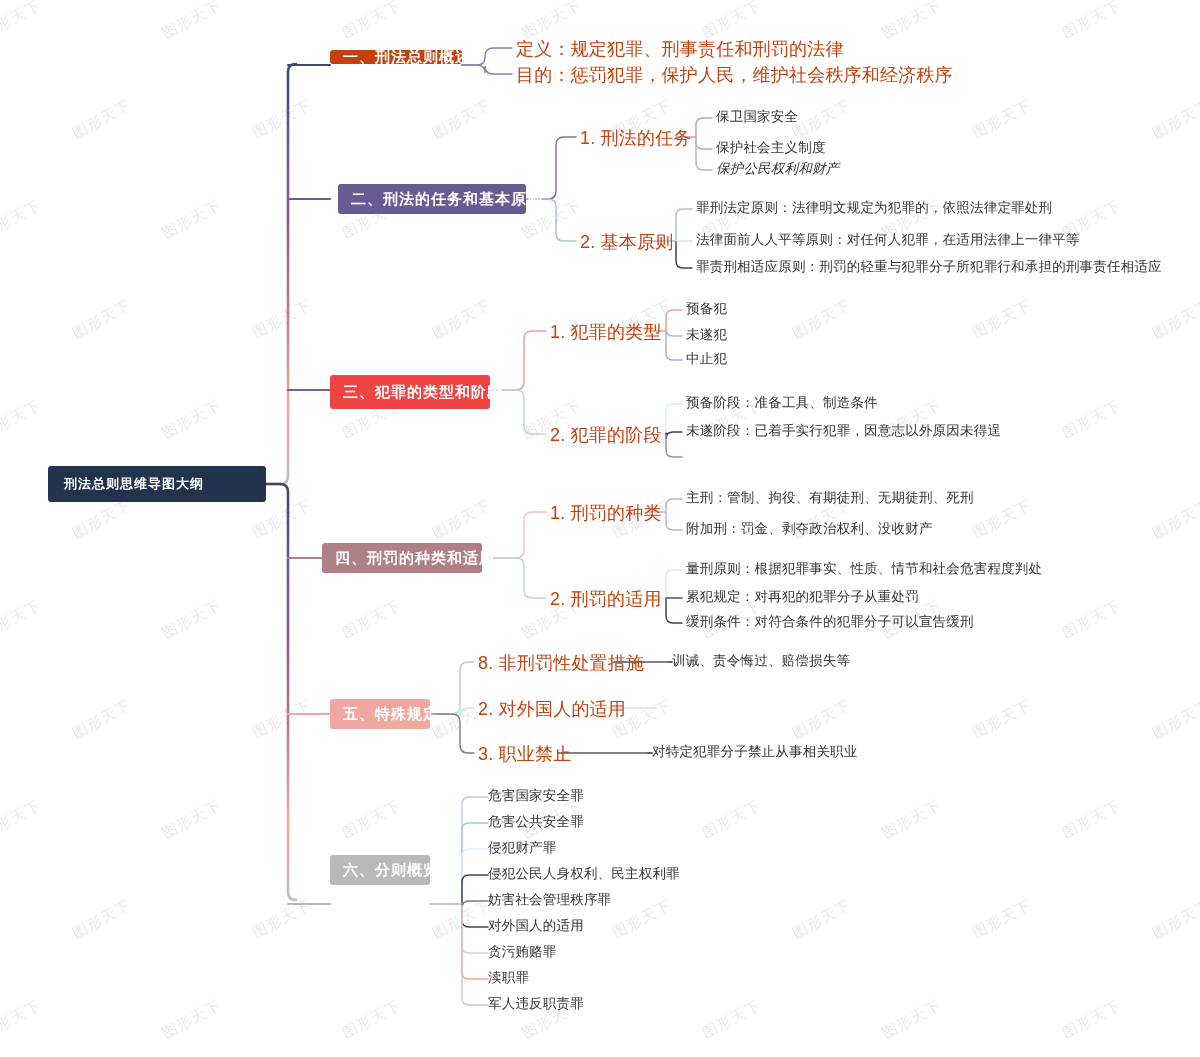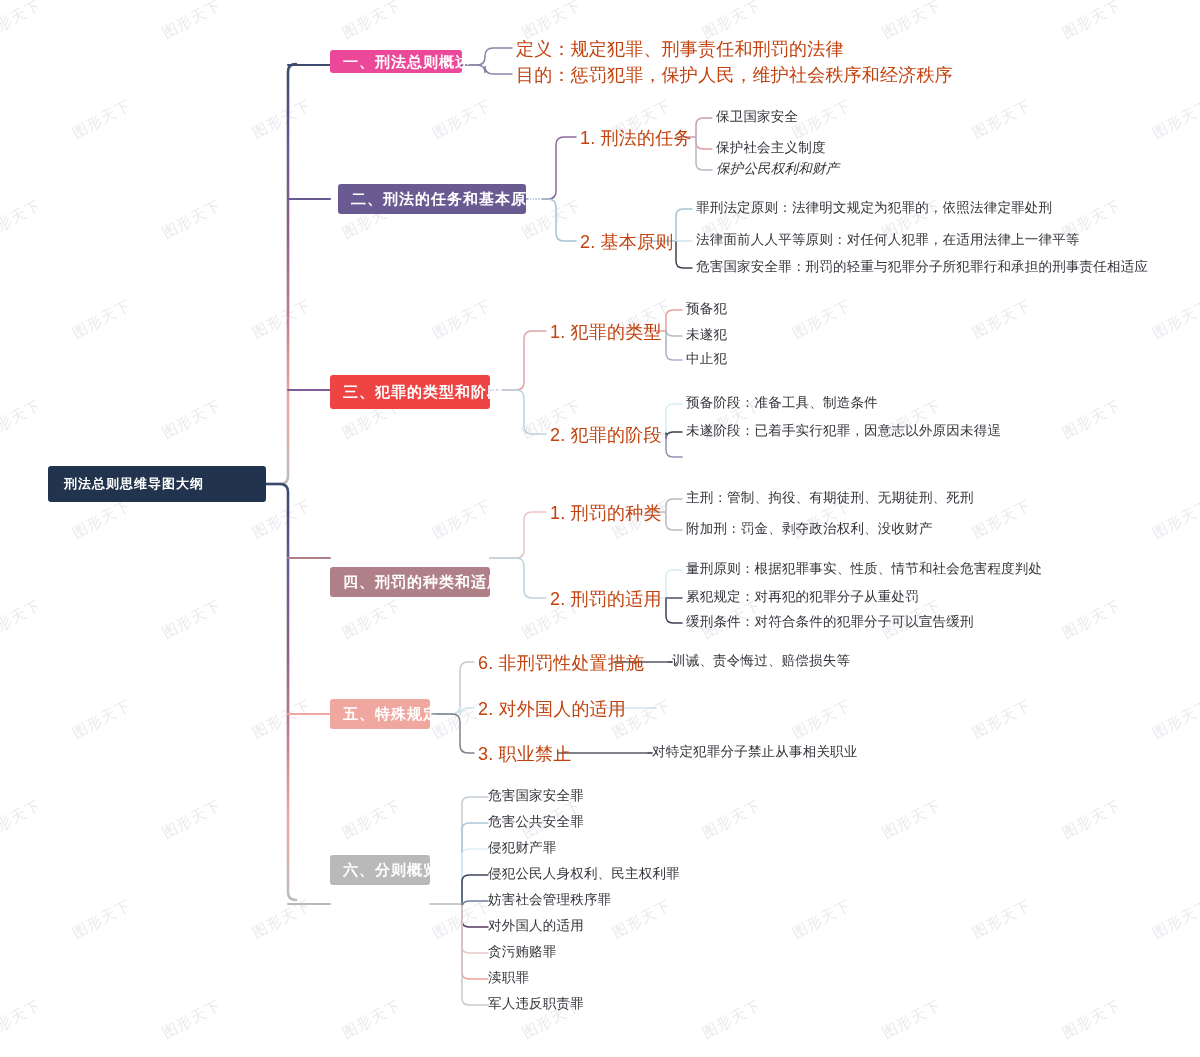--- a/index.html
+++ b/index.html
@@ -244,50 +244,50 @@
       <path d="M 462 902 V 882 Q 462 875 469 875 H 488" stroke="#3e4460" stroke-width="1.5" fill="none" stroke-linecap="round"></path>
       <path d="M 462 902 V 908 Q 462 901 469 901 H 488" stroke="#6d7d9c" stroke-width="1.5" fill="none" stroke-linecap="round"></path>
       <path d="M 462 906 V 920 Q 462 927 469 927 H 488" stroke="#55395c" stroke-width="1.5" fill="none" stroke-linecap="round"></path>
       <path d="M 462 906 V 946 Q 462 953 469 953 H 488" stroke="#e5c9c7" stroke-width="1.5" fill="none" stroke-linecap="round"></path>
       <path d="M 462 906 V 972 Q 462 979 469 979 H 488" stroke="#f0a39a" stroke-width="1.5" fill="none" stroke-linecap="round"></path>
       <path d="M 462 906 V 998 Q 462 1005 469 1005 H 488" stroke="#c9c9c9" stroke-width="1.5" fill="none" stroke-linecap="round"></path>
     </svg>
 
   <div id="nodes">
       <div class="node root-node" style="left: 48px; top: 466px; background: rgb(34, 52, 77); width: 218px; height: 36px; display: flex; align-items: center;">刑法总则思维导图大纲</div>
-      <div class="node lvl1" style="left: 330px; top: 50px; background: #ec4899; width: 132px; height: 23px; display: flex; align-items: center;">一、刑法总则概述</div>
+      <div class="node lvl1" style="left: 330px; top: 50px; background: #c2410c; width: 132px; height: 14px; display: flex; align-items: center;">一、刑法总则概述</div>
       <div class="node lvl2" style="left: 516px; top: 39px;">定义：规定犯罪、刑事责任和刑罚的法律</div>
       <div class="node lvl2" style="left: 516px; top: 65px;">目的：惩罚犯罪，保护人民，维护社会秩序和经济秩序</div>
       <div class="node lvl1" style="left: 330px; top: 184px; background: rgb(106, 90, 146); width: 188px; height: 30px; display: flex; align-items: center; margin-left: 8px;">二、刑法的任务和基本原则</div>
       <div class="node lvl2" style="left: 580px; top: 128px;">1. 刑法的任务</div>
       <div class="node lvl3" style="left: 716px; top: 109px;">保卫国家安全</div>
       <div class="node lvl3" style="left: 716px; top: 140px;">保护社会主义制度</div>
       <div class="node lvl3" style="left: 716px; top: 161px; font-style: italic;">保护公民权利和财产</div>
       <div class="node lvl2" style="left: 580px; top: 232px;">2. 基本原则</div>
       <div class="node lvl3" style="left: 696px; top: 200px;">罪刑法定原则：法律明文规定为犯罪的，依照法律定罪处刑</div>
       <div class="node lvl3" style="left: 696px; top: 232px;">法律面前人人平等原则：对任何人犯罪，在适用法律上一律平等</div>
-      <div class="node lvl3" style="left: 696px; top: 259px;">危害国家安全罪：刑罚的轻重与犯罪分子所犯罪行和承担的刑事责任相适应</div>
+      <div class="node lvl3" style="left: 696px; top: 259px;">罪责刑相适应原则：刑罚的轻重与犯罪分子所犯罪行和承担的刑事责任相适应</div>
       <div class="node lvl1" style="left: 330px; top: 375px; background: #ef4444; width: 160px; height: 34px; display: flex; align-items: center;">三、犯罪的类型和阶段</div>
       <div class="node lvl2" style="left: 550px; top: 322px;">1. 犯罪的类型</div>
       <div class="node lvl3" style="left: 686px; top: 301px;">预备犯</div>
       <div class="node lvl3" style="left: 686px; top: 327px;">未遂犯</div>
       <div class="node lvl3" style="left: 686px; top: 351px;">中止犯</div>
       <div class="node lvl2" style="left: 550px; top: 425px;">2. 犯罪的阶段</div>
       <div class="node lvl3" style="left: 686px; top: 395px;">预备阶段：准备工具、制造条件</div>
       <div class="node lvl3" style="left: 686px; top: 423px;">未遂阶段：已着手实行犯罪，因意志以外原因未得逞</div>
-      <div class="node lvl1" style="left: 330px; top: 543px; background: rgb(176, 128, 137); width: 160px; height: 30px; display: flex; align-items: center; margin-top: 24px;">四、刑罚的种类和适用</div>
+      <div class="node lvl1" style="left: 322px; top: 543px; background: rgb(176, 128, 137); width: 160px; height: 30px; display: flex; align-items: center;">四、刑罚的种类和适用</div>
       <div class="node lvl2" style="left: 550px; top: 503px;">1. 刑罚的种类</div>
       <div class="node lvl3" style="left: 686px; top: 490px;">主刑：管制、拘役、有期徒刑、无期徒刑、死刑</div>
       <div class="node lvl3" style="left: 686px; top: 521px;">附加刑：罚金、剥夺政治权利、没收财产</div>
       <div class="node lvl2" style="left: 550px; top: 589px;">2. 刑罚的适用</div>
       <div class="node lvl3" style="left: 686px; top: 561px;">量刑原则：根据犯罪事实、性质、情节和社会危害程度判处</div>
       <div class="node lvl3" style="left: 686px; top: 589px;">累犯规定：对再犯的犯罪分子从重处罚</div>
       <div class="node lvl3" style="left: 686px; top: 614px;">缓刑条件：对符合条件的犯罪分子可以宣告缓刑</div>
       <div class="node lvl1" style="left: 330px; top: 699px; background: rgb(240, 167, 159); width: 100px; height: 30px; display: flex; align-items: center;">五、特殊规定</div>
-      <div class="node lvl2" style="left: 478px; top: 653px;">6. 非刑罚性处置措施</div>
+      <div class="node lvl2" style="left: 478px; top: 653px;">8. 非刑罚性处置措施</div>
       <div class="node lvl3" style="left: 672px; top: 653px;">训诫、责令悔过、赔偿损失等</div>
       <div class="node lvl2" style="left: 478px; top: 699px;">2. 对外国人的适用</div>
       <div class="node lvl2" style="left: 478px; top: 744px;">3. 职业禁止</div>
       <div class="node lvl3" style="left: 652px; top: 744px;">对特定犯罪分子禁止从事相关职业</div>
       <div class="node lvl1" style="left: 330px; top: 855px; background: rgb(185, 185, 185); width: 100px; height: 30px; display: flex; align-items: center;">六、分则概览</div>
       <div class="node lvl3" style="left: 488px; top: 788px;">危害国家安全罪</div>
       <div class="node lvl3" style="left: 488px; top: 814px;">危害公共安全罪</div>
       <div class="node lvl3" style="left: 488px; top: 840px;">侵犯财产罪</div>
       <div class="node lvl3" style="left: 488px; top: 866px;">侵犯公民人身权利、民主权利罪</div>
       <div class="node lvl3" style="left: 488px; top: 892px;">妨害社会管理秩序罪</div>

